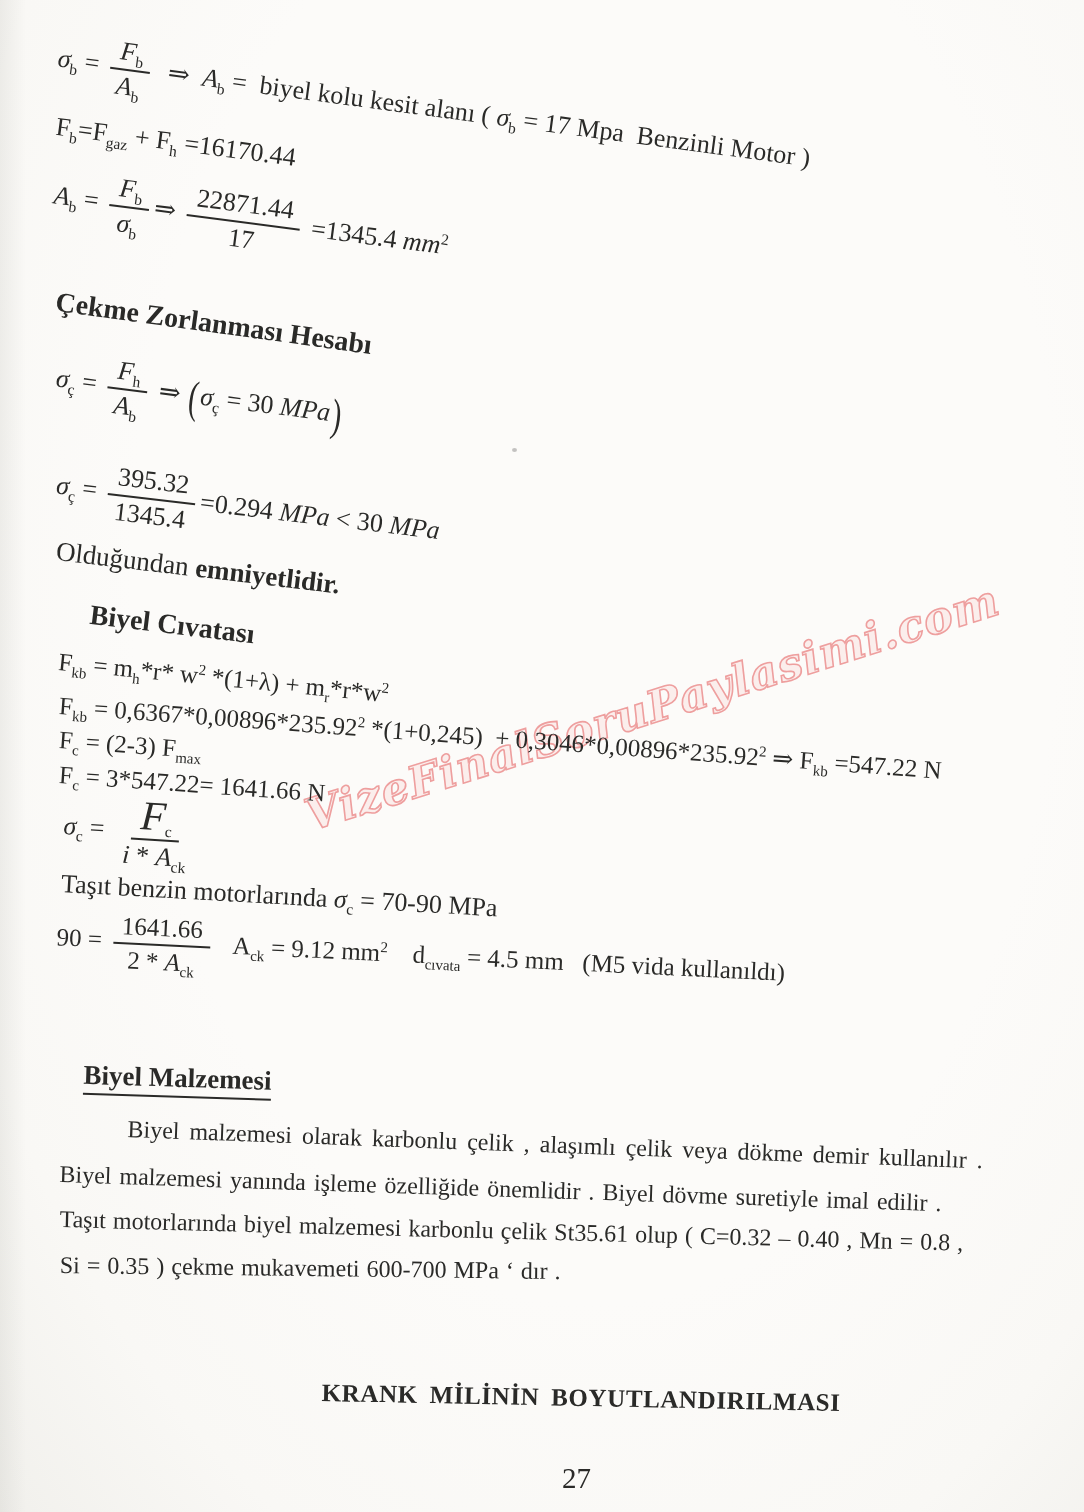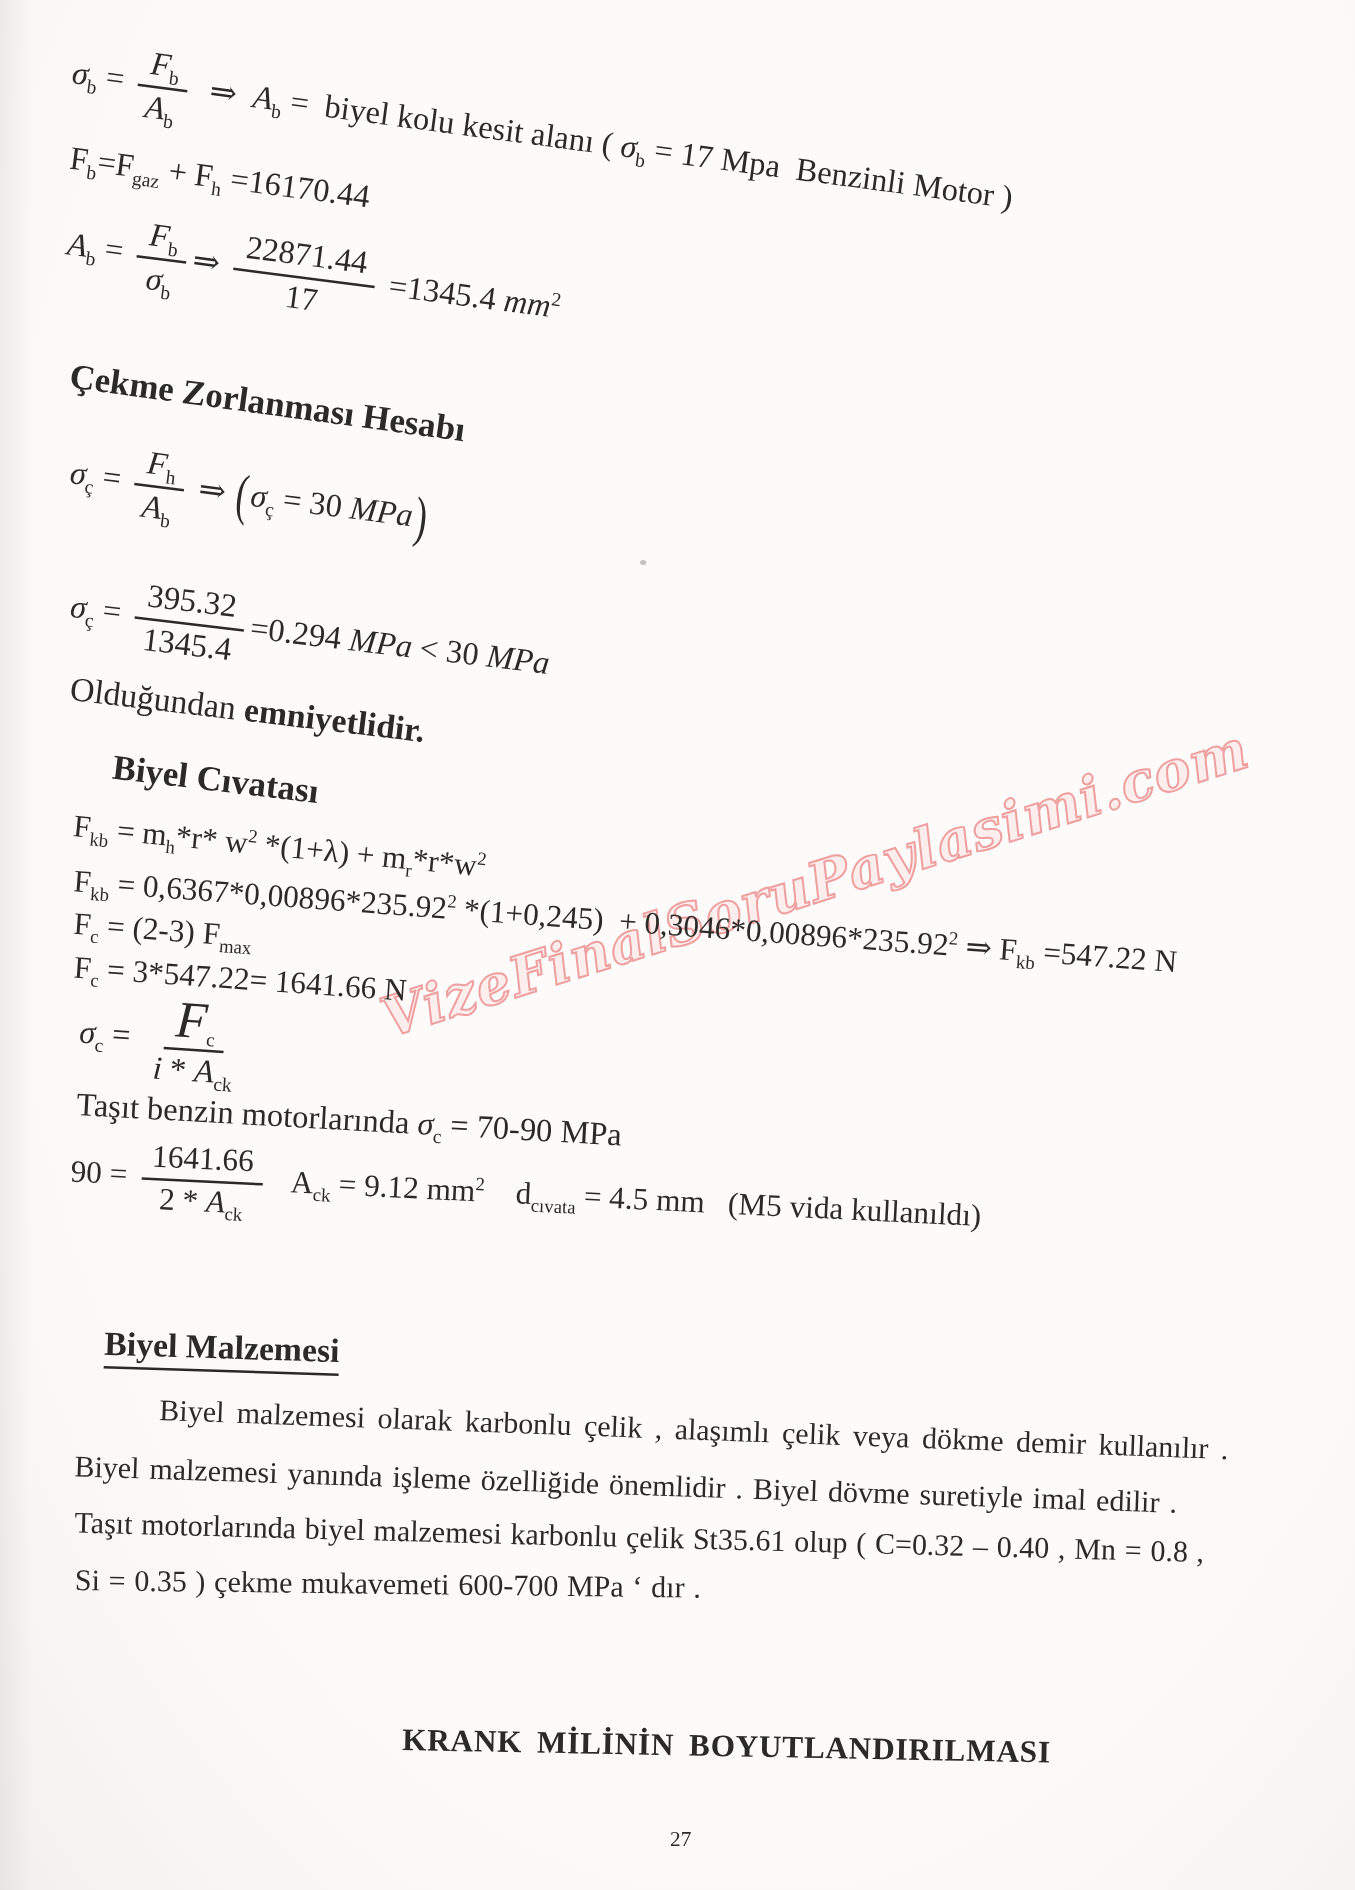--- a/index.html
+++ b/index.html
@@ -37,21 +37,21 @@
   .lg{font-size:158%;line-height:1;}
   .wm{
     position:absolute;left:299px;top:792px;transform:rotate(-17.5deg);transform-origin:0 0;
     font-family:"DejaVu Serif","Liberation Serif",serif;font-style:italic;font-weight:bold;
     font-size:44px;letter-spacing:1px;white-space:pre;
     color:rgba(244,176,176,0.22);
     -webkit-text-stroke:1.6px var(--wm);
     opacity:.85;pointer-events:none;
   }
   .speck{position:absolute;left:512px;top:448px;width:5px;height:4px;border-radius:50%;background:rgba(90,90,88,.35);}
-  .pageno{position:absolute;left:536px;top:1462px;font-size:17px;}
+  .pageno{position:absolute;left:562px;top:1462px;font-size:29px;}
   .krank{position:absolute;left:322px;top:1379px;transform:rotate(1.1deg);transform-origin:0 0;
     font-size:25px;font-weight:bold;letter-spacing:.6px;word-spacing:5px;white-space:pre;}
 </style>
 </head>
 <body>
 
 <div class="page">
 
   <div class="wm">VizeFinalSoruPaylasimi.com</div>
 

